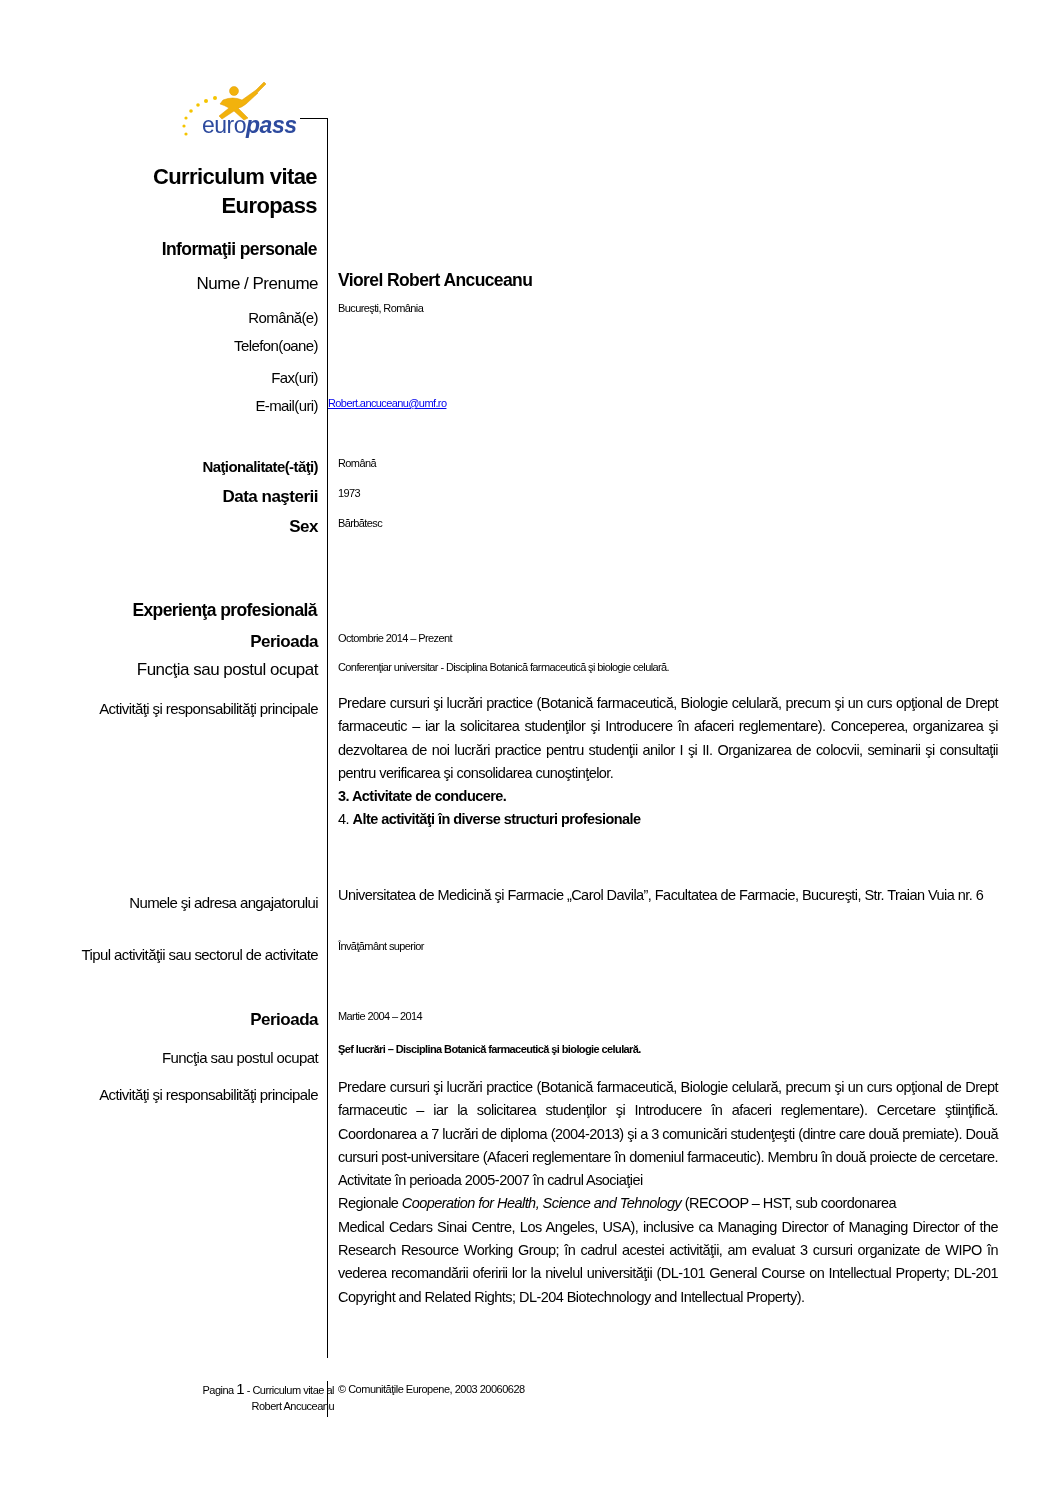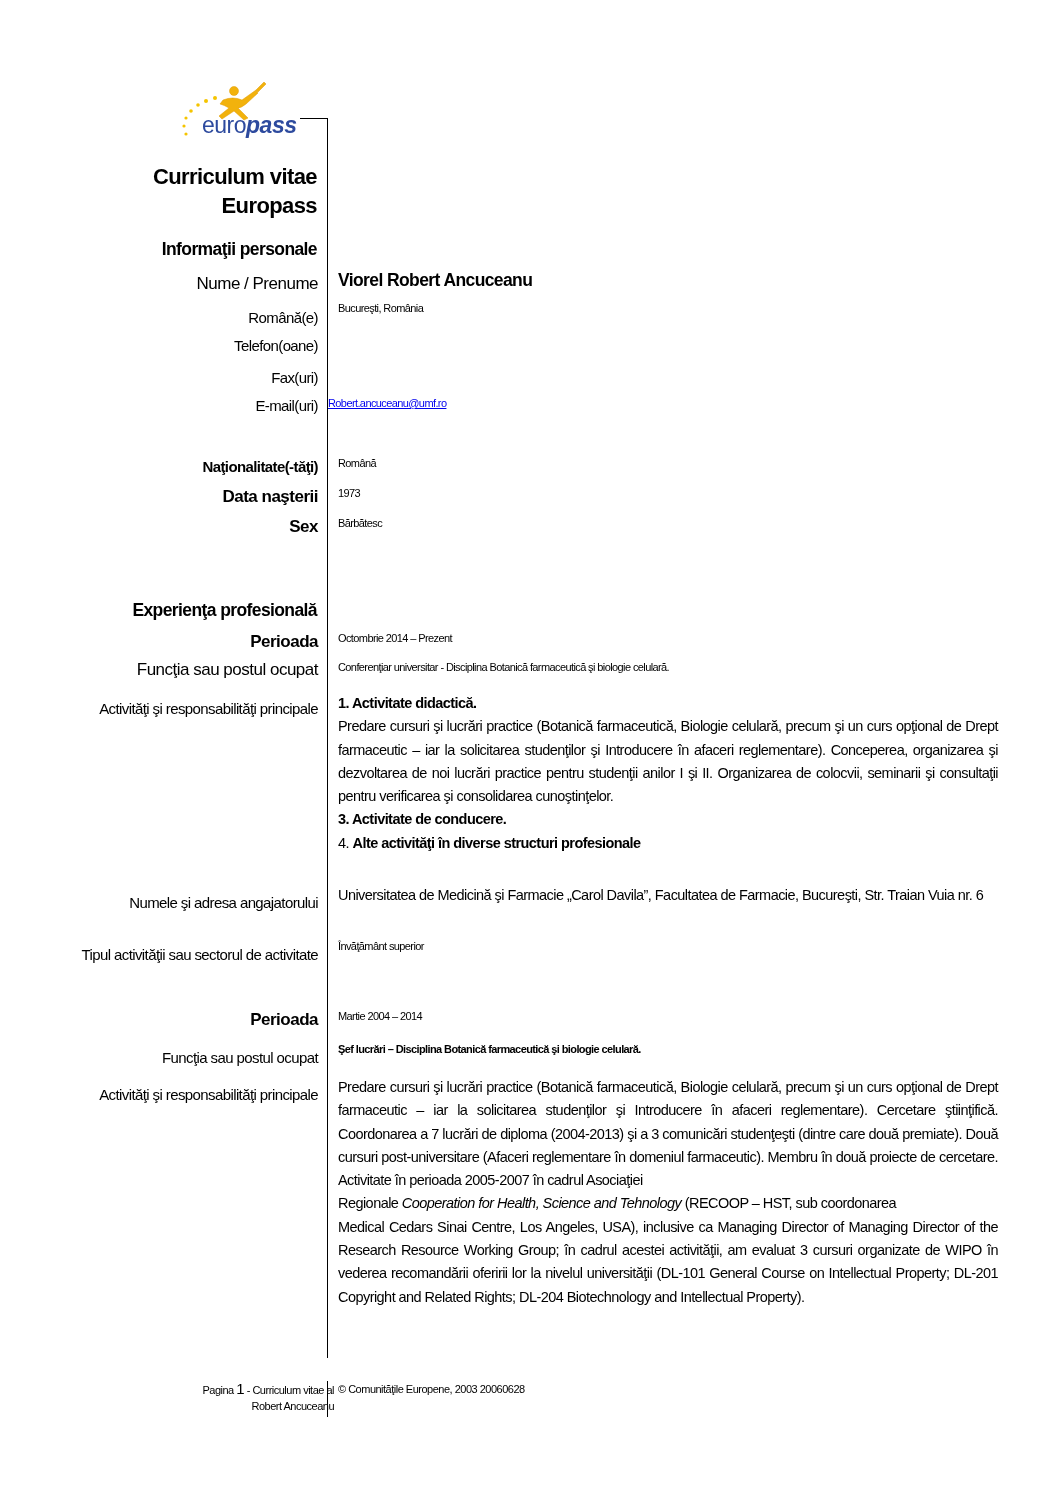--- a/index.html
+++ b/index.html
@@ -83,21 +83,20 @@
 <div class="section" style="top:600px;">Experienţa profesională</div>
 
 <div class="lbl bold big" style="top:632px;">Perioada</div>
 <div class="val" style="top:632px;">Octombrie 2014 – Prezent</div>
 
 <div class="lbl big" style="top:660px;">Funcţia sau postul ocupat</div>
 <div class="val" style="top:661px;">Conferenţiar universitar - Disciplina Botanică farmaceutică şi biologie celulară.</div>
 
 <div class="lbl" style="top:700px;">Activităţi şi responsabilităţi principale</div>
 <div class="para" style="top:692px;">
-  <div class="b">1. Activitate didactică.</div>
   <div>Predare cursuri şi lucrări practice (Botanică farmaceutică, Biologie celulară, precum şi un curs opţional de Drept farmaceutic – iar la solicitarea studenţilor şi Introducere în afaceri reglementare). Conceperea, organizarea şi dezvoltarea de noi lucrări practice pentru studenţii anilor I şi II. Organizarea de colocvii, seminarii şi consultaţii pentru verificarea şi consolidarea cunoştinţelor.</div>
   <div class="b">3. Activitate de conducere.</div>
   <div><span>4. </span><span class="b">Alte activităţi în diverse structuri profesionale</span></div>
 </div>
 
 <div class="lbl" style="top:894px;text-align:right;">Numele şi adresa angajatorului</div>
 <div class="para" style="top:884px; text-align:left; width:650px;">Universitatea de Medicină şi Farmacie „Carol Davila”, Facultatea de Farmacie, Bucureşti, Str. Traian Vuia nr. 6</div>
 
 <div class="lbl" style="top:946px;">Tipul activităţii sau sectorul de activitate</div>
 <div class="val" style="top:940px;">Învăţământ superior</div>

